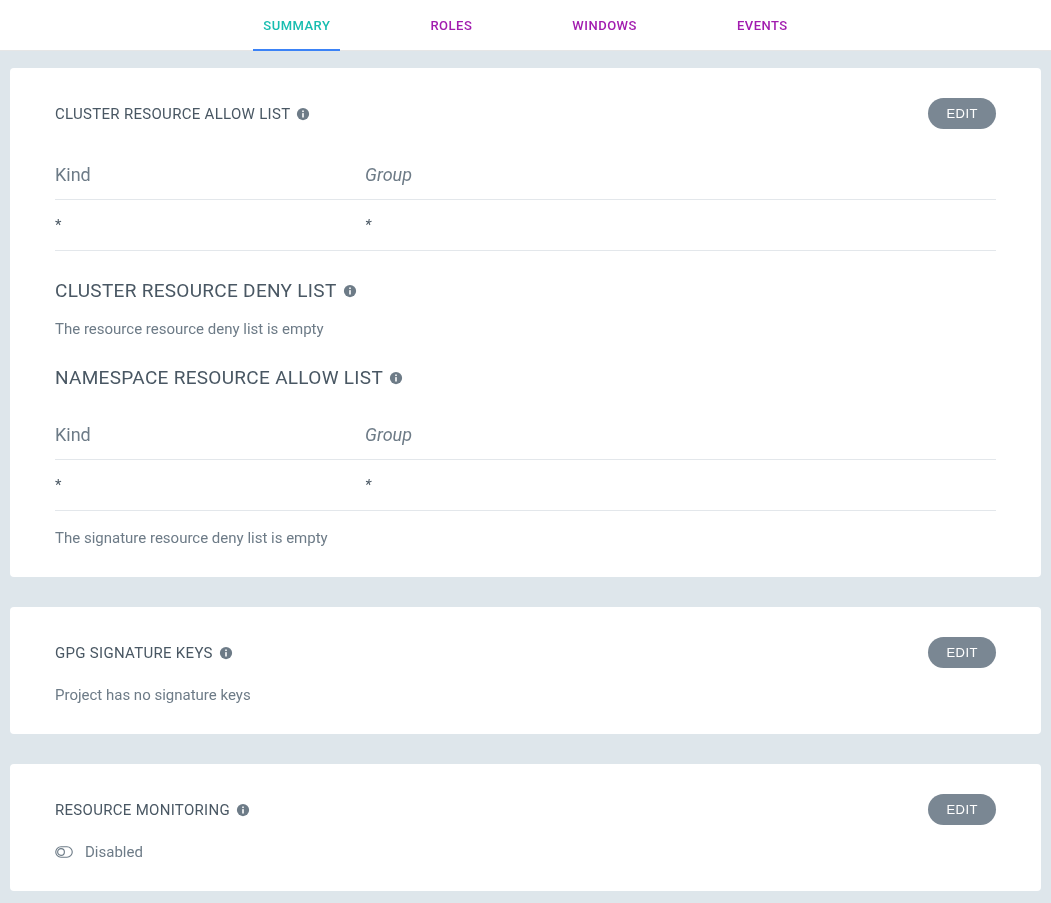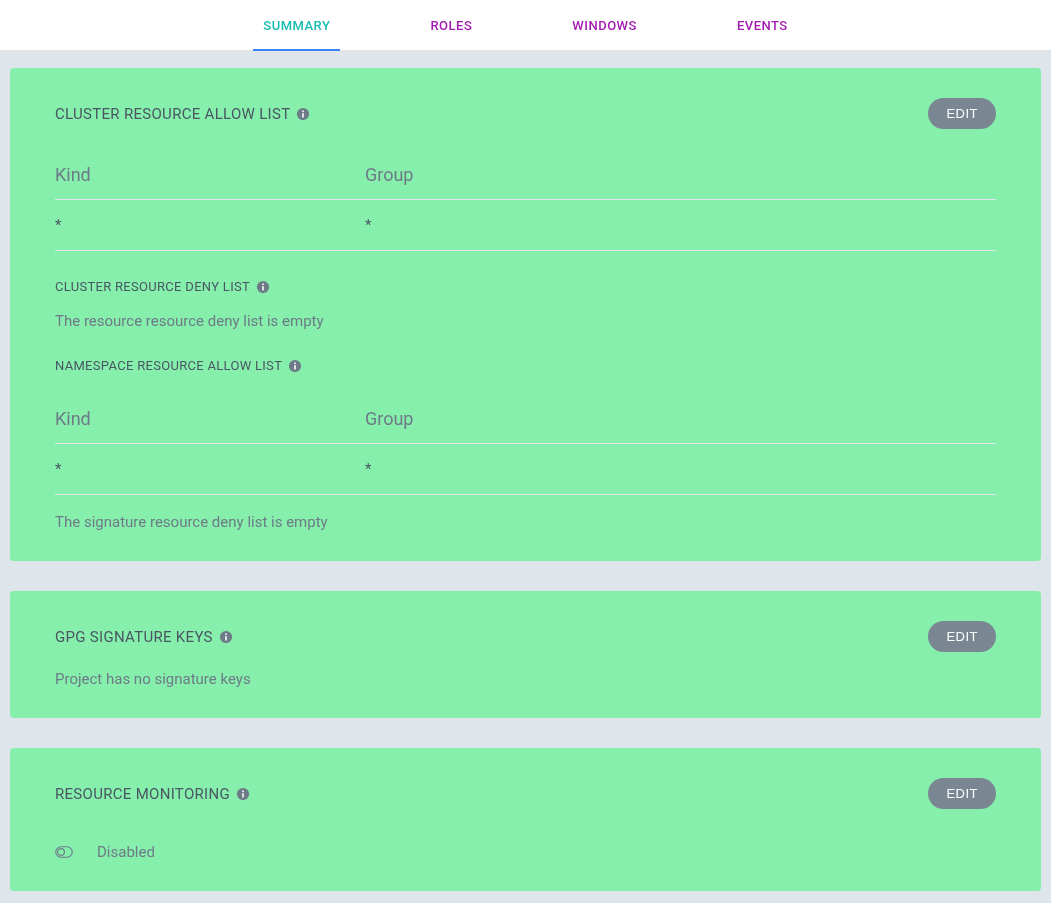--- a/index.html
+++ b/index.html
@@ -34,21 +34,21 @@
       align-items: center;
     }
     .tab.active {
       color: #18bdb0;
       border-bottom: 2px solid #3b82f6;
     }
     .content {
       padding: 0 10px;
     }
     .panel {
-      background: #86efac;
+      background: #ffffff;
       border-radius: 4px;
       margin-top: 17px;
       padding: 30px 45px 30px 45px;
     }
     .section-header {
       display: flex;
       justify-content: space-between;
       align-items: center;
     }
     .section-title {
@@ -91,42 +91,42 @@
       font-size: 18px;
       color: #6d7b87;
       padding: 10px 0 14px 0;
     }
     .table-row .cell {
       font-size: 15px;
       color: #495763;
       padding: 16px 0;
     }
     .cell { flex: 0 0 310px; }
-    .cell:last-child { flex: 1; }
+    .cell:last-child { flex: 1; font-style: italic; }
     .sub-section-title {
-      font-size: 13px;
+      font-size: 19px;
       font-weight: 400;
       color: #495763;
       letter-spacing: 0.3px;
       text-transform: uppercase;
       display: flex;
       align-items: center;
       gap: 6px;
       margin-top: 28px;
     }
     .empty-text {
       font-size: 15px;
       color: #6d7b87;
       margin-top: 18px;
     }
     .status-row {
       display: flex;
       align-items: center;
-      gap: 24px;
-      margin-top: 34px;
+      gap: 12px;
+      margin-top: 18px;
       color: #6d7b87;
       font-size: 15px;
     }
     .toggle-icon {
       width: 18px;
       height: 14px;
       display: inline-flex;
     }
     .toggle-icon svg { width: 18px; height: 14px; }
   </style>

